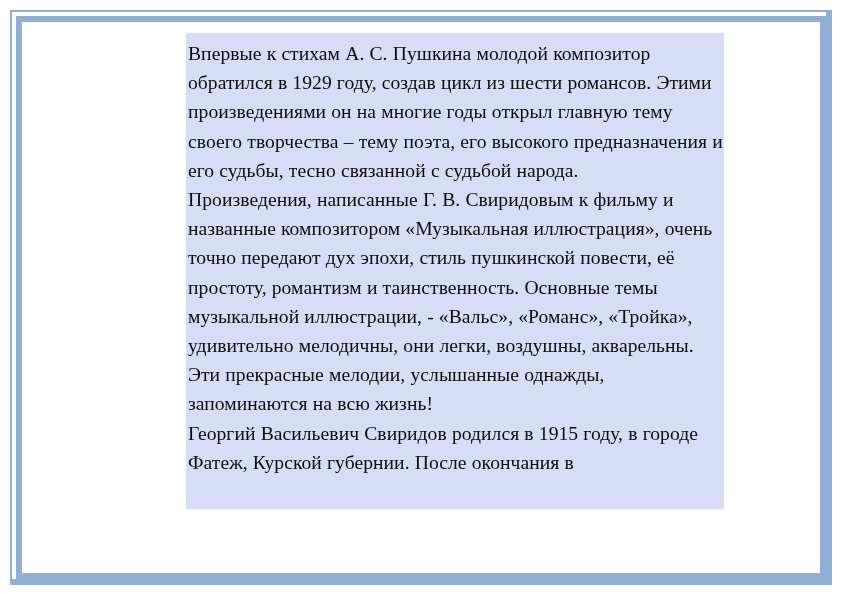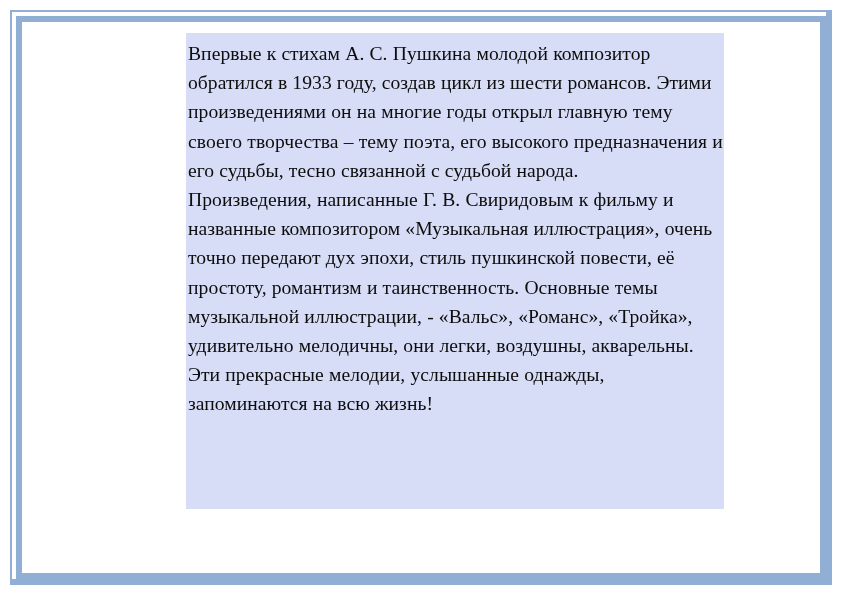--- a/index.html
+++ b/index.html
@@ -107,17 +107,18 @@
 <body>
 
 <div id="slide">
 
   <div class="frame-outer"></div>
   <div class="frame-inner"></div>
   <div class="frame-outer2"></div>
   <div class="frame-inner2"></div>
 
   <div id="content-block">
-    <p class="body-text first">Впервые к стихам А. С. Пушкина молодой композитор обратился в 1933 году, создав цикл из шести романсов. Этими произведениями он на многие годы открыл главную тему своего творчества – тему поэта, его высокого предназначения и его судьбы, тесно связанной с судьбой народа.</p>
+    <p class="body-text first">Впервые к стихам А. С. Пушкина молодой композитор обратился в 1929 году, создав цикл из шести романсов. Этими произведениями он на многие годы открыл главную тему своего творчества – тему поэта, его высокого предназначения и его судьбы, тесно связанной с судьбой народа.</p>
     <p class="body-text">Произведения, написанные Г. В. Свиридовым к фильму и названные композитором «Музыкальная иллюстрация», очень точно передают дух эпохи, стиль пушкинской повести, её простоту, романтизм и таинственность. Основные темы музыкальной иллюстрации, - «Вальс», «Романс», «Тройка», удивительно мелодичны, они легки, воздушны, акварельны. Эти прекрасные мелодии, услышанные однажды, запоминаются на всю жизнь!</p>
+    <p class="body-text">Георгий Васильевич Свиридов родился в 1915 году, в городе Фатеж, Курской губернии. После окончания в</p>
   </div>
 
 </div>
 
 </body></html>

